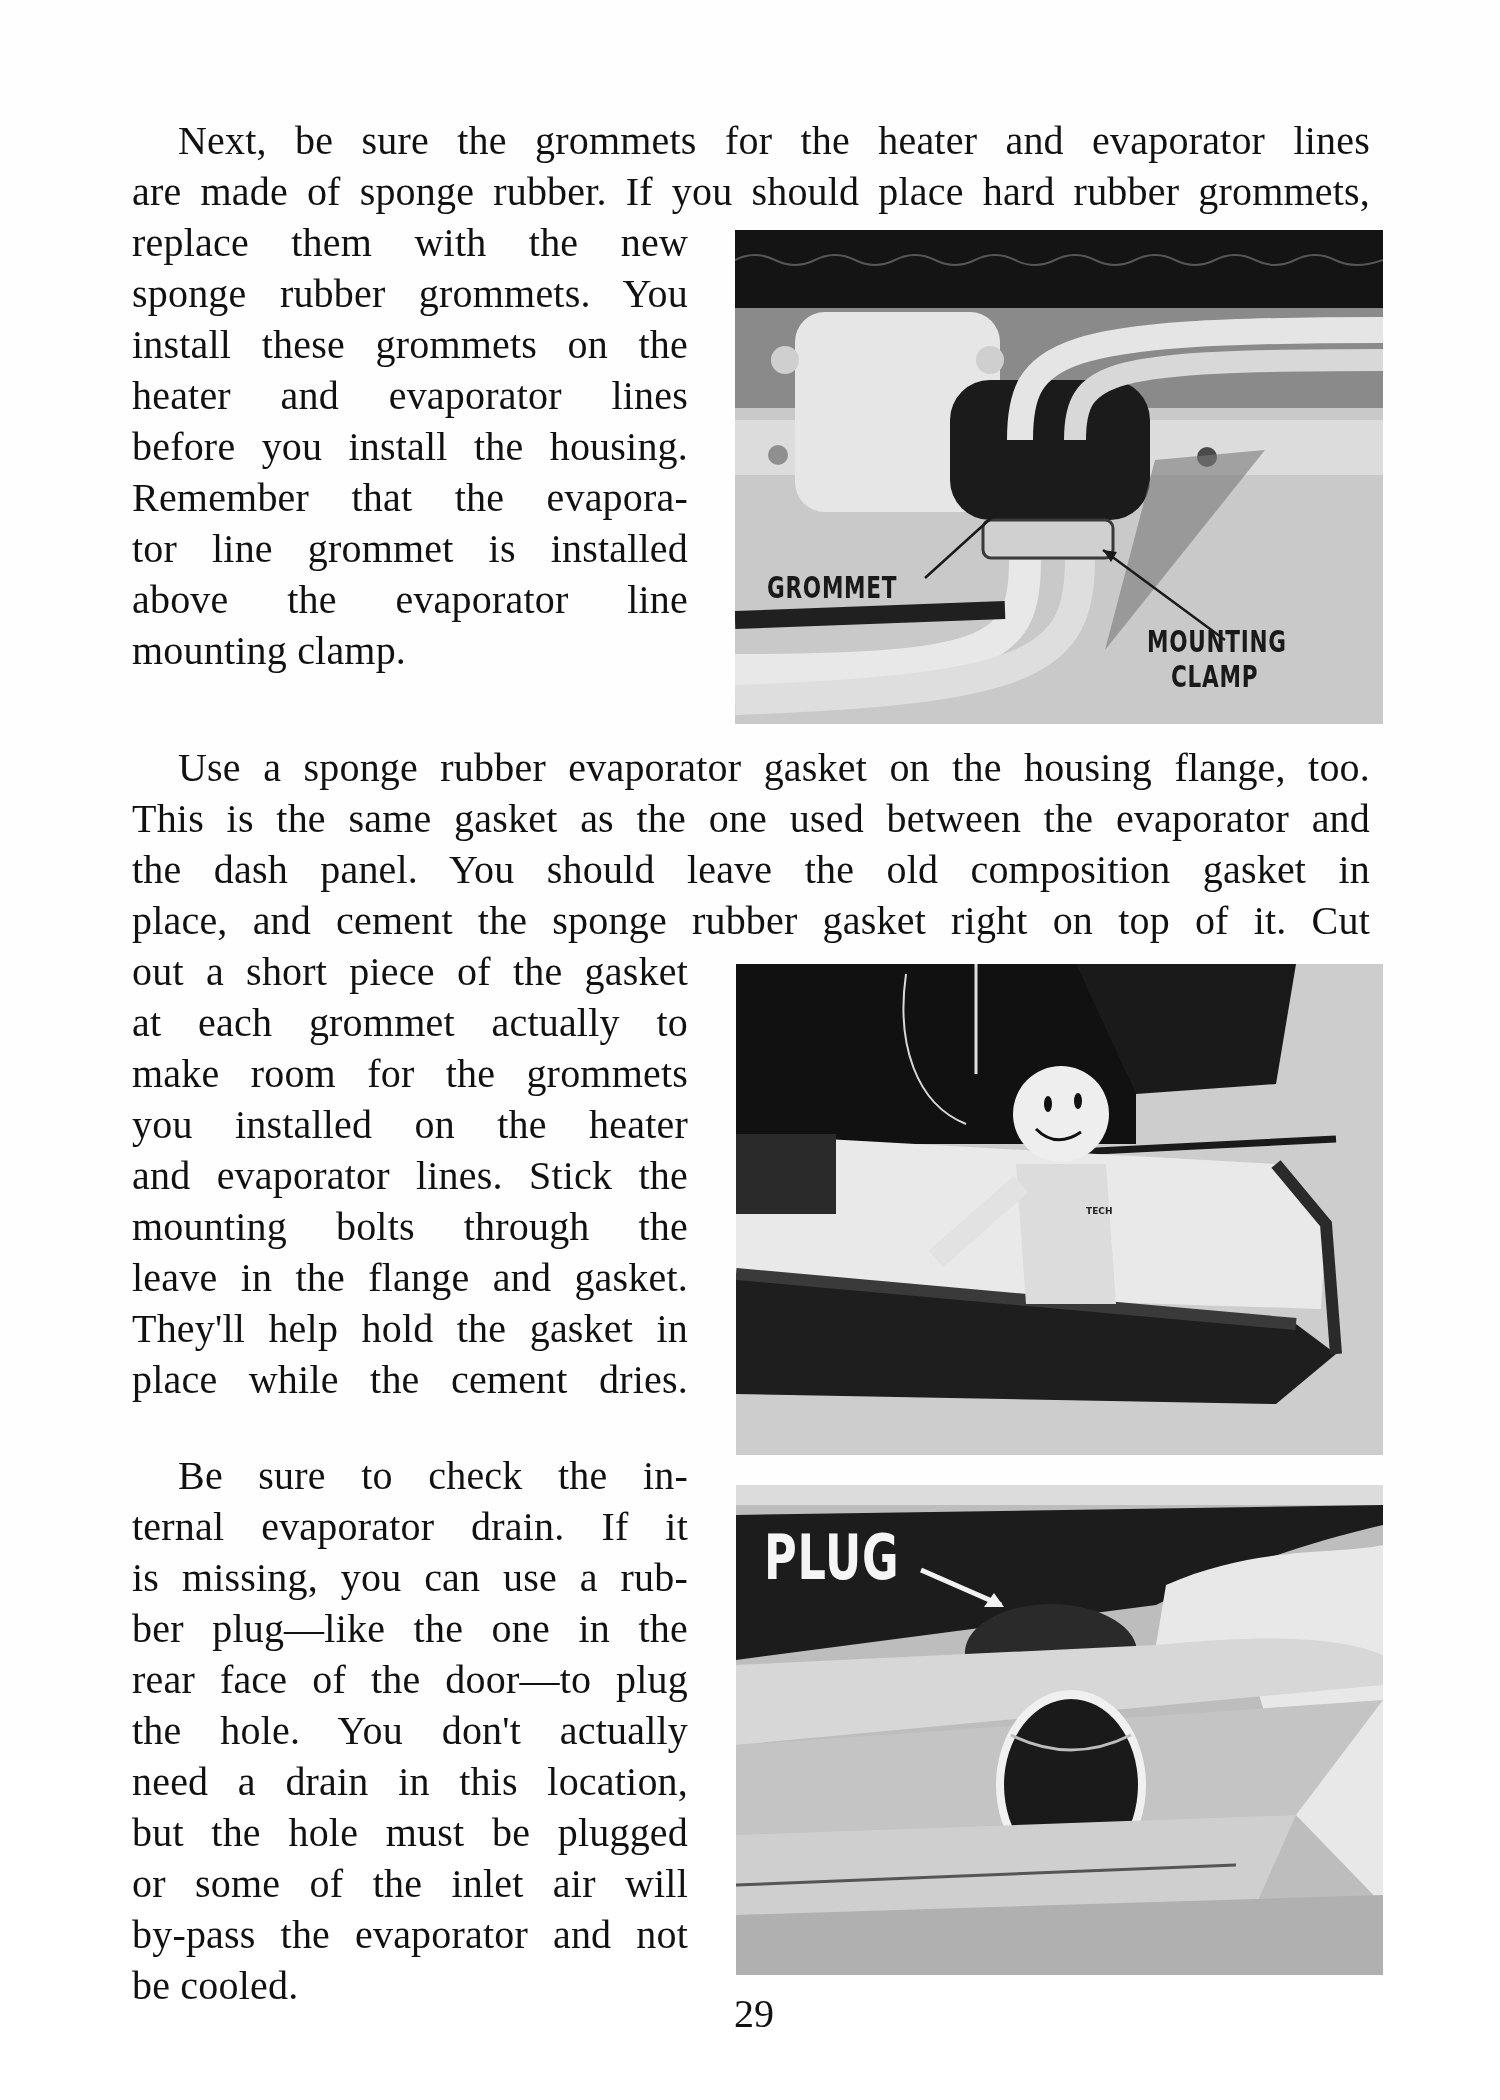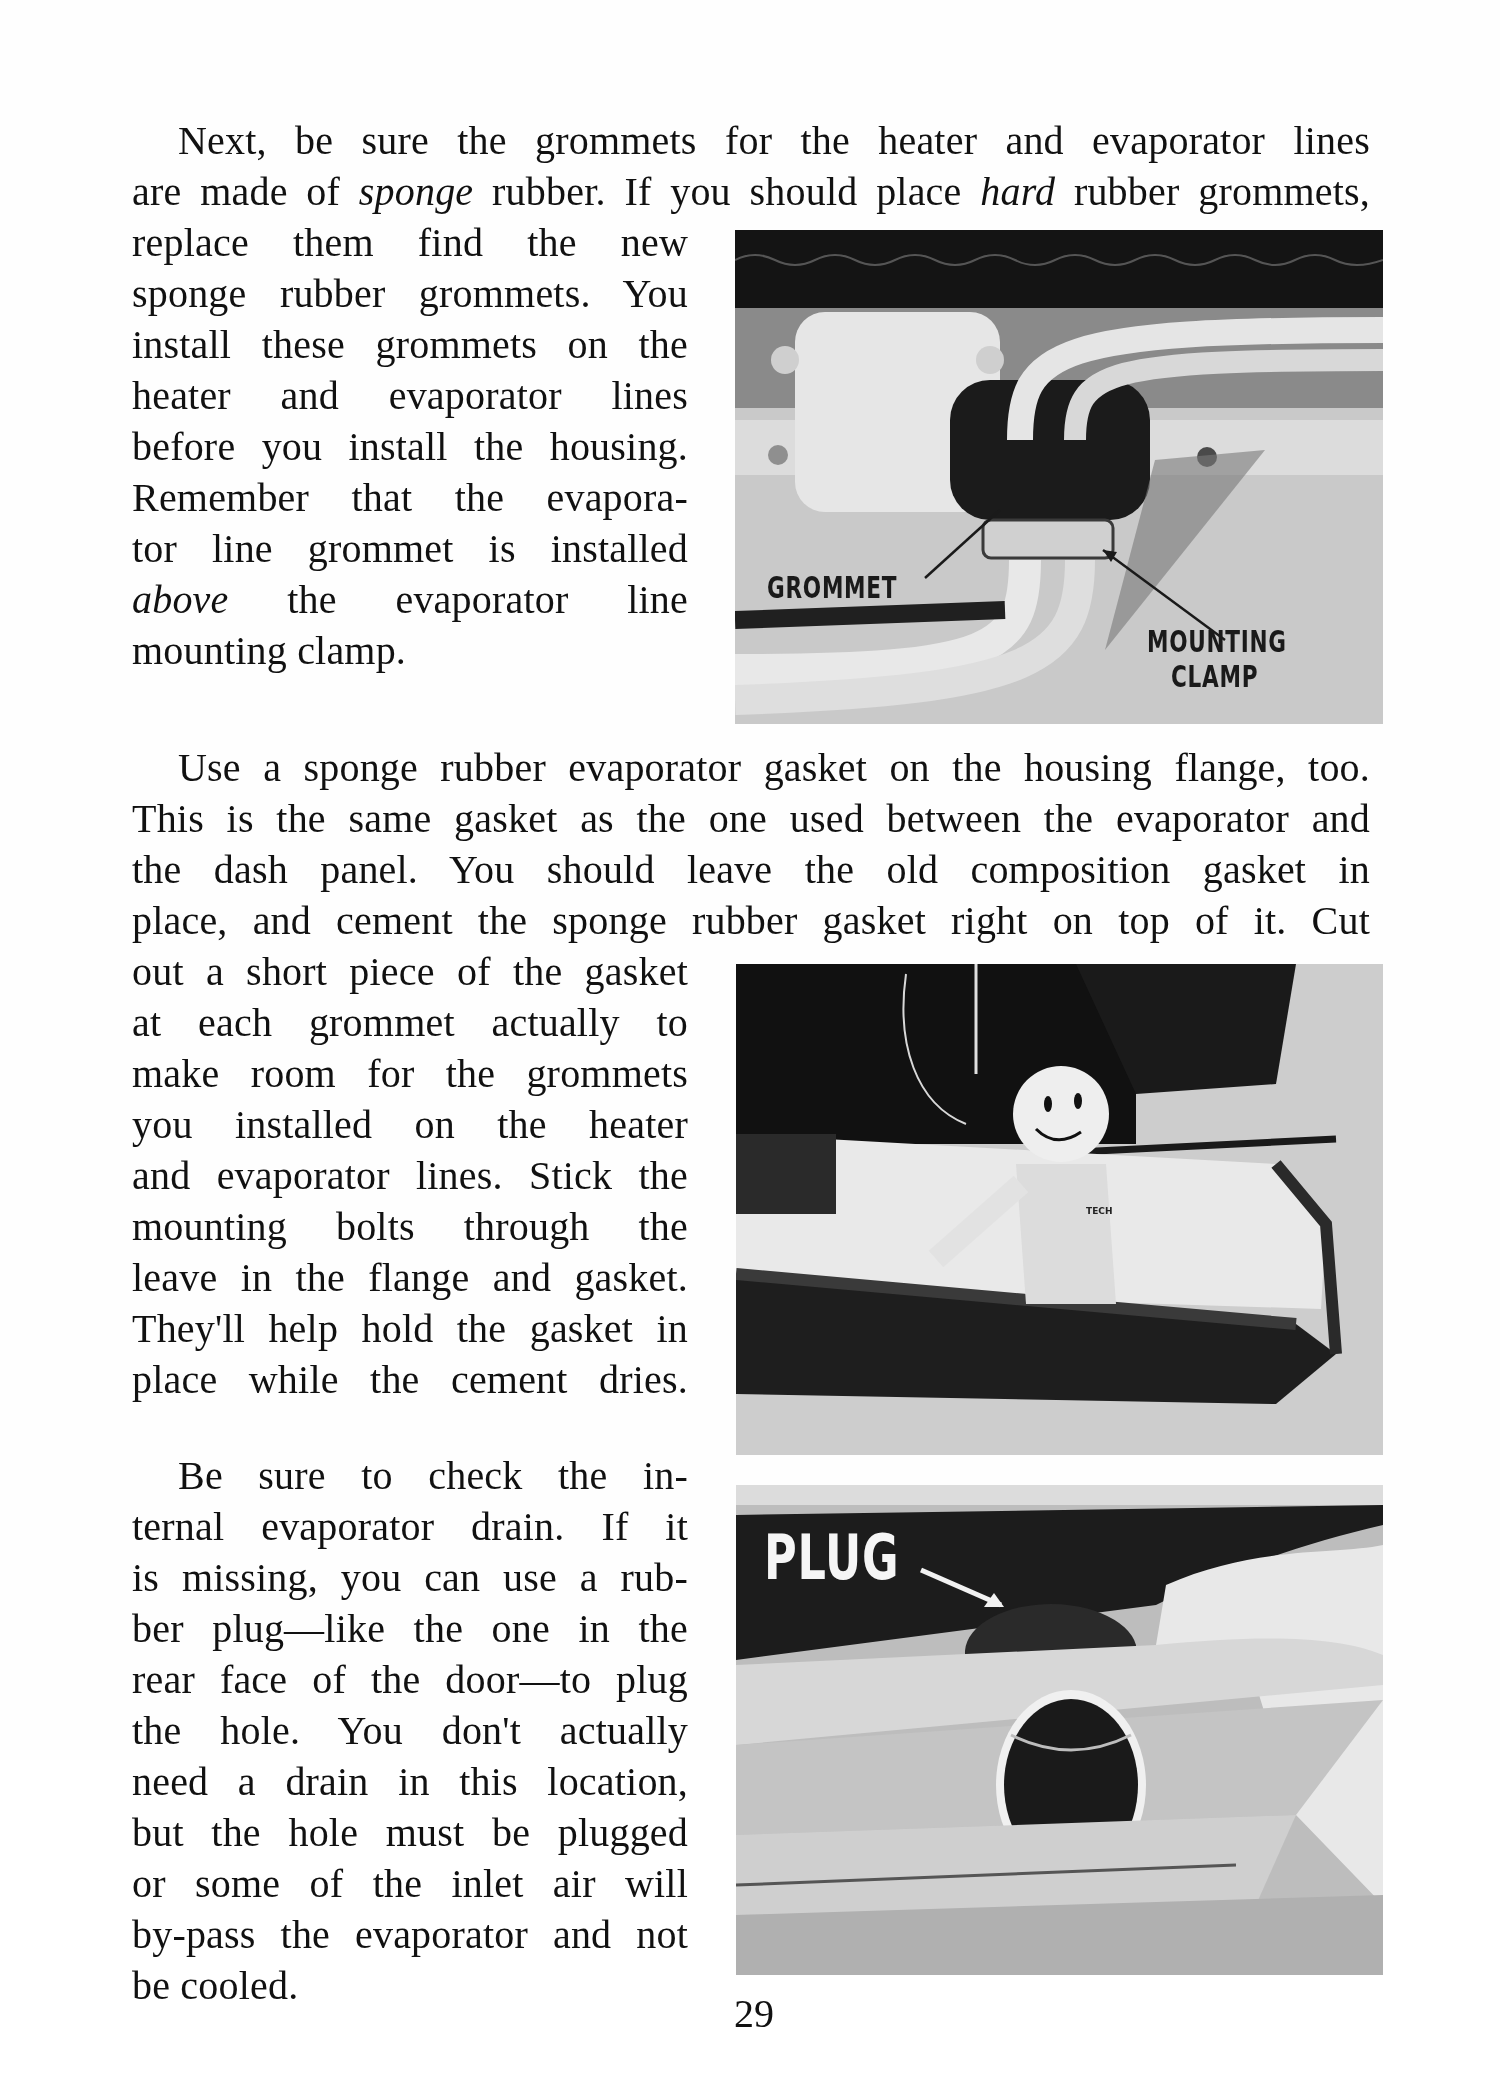--- a/index.html
+++ b/index.html
@@ -11,21 +11,21 @@
     font-size: 40px;
     line-height: 51px;
     height: 51px;
     color: #111111;
     white-space: nowrap;
     text-align: justify;
     text-align-last: justify;
     letter-spacing: 0.2px;
   }
   .line.last { text-align-last: left; }
-  .line .it { font-style: italic; }
+  .line .it { }
   .full { left: 132px; width: 1238px; }
   .narrow { left: 132px; width: 556px; }
   .indent { padding-left: 46px; box-sizing: border-box; }
 
   .photo { position: absolute; overflow: hidden; padding-left: 16px; }
   .photo svg { display: block; width: 100%; height: 100%; }
 
   .caption {
     position: absolute;
     font-family: "DejaVu Sans", "Liberation Sans", sans-serif;
@@ -47,21 +47,21 @@
   }
 </style>
 </head>
 <body>
 
 <div class="page">
 
   <div>
     <div class="line full indent" style="top:115px">Next, be sure the grommets for the heater and evaporator lines</div>
     <div class="line full" style="top:166px"><span>are made of </span><span class="it">sponge</span><span> rubber. If you should place </span><span class="it">hard</span><span> rubber grommets,</span></div>
-    <div class="line narrow" style="top:217px">replace them find the new</div>
+    <div class="line narrow" style="top:217px">replace them with the new</div>
     <div class="line narrow" style="top:268px">sponge rubber grommets. You</div>
     <div class="line narrow" style="top:319px">install these grommets on the</div>
     <div class="line narrow" style="top:370px">heater and evaporator lines</div>
     <div class="line narrow" style="top:421px">before you install the housing.</div>
     <div class="line narrow" style="top:472px">Remember that the evapora-</div>
     <div class="line narrow" style="top:523px">tor line grommet is installed</div>
     <div class="line narrow" style="top:574px"><span class="it">above</span><span> the evaporator line</span></div>
     <div class="line narrow last" style="top:625px">mounting clamp.</div>
   </div>
 

